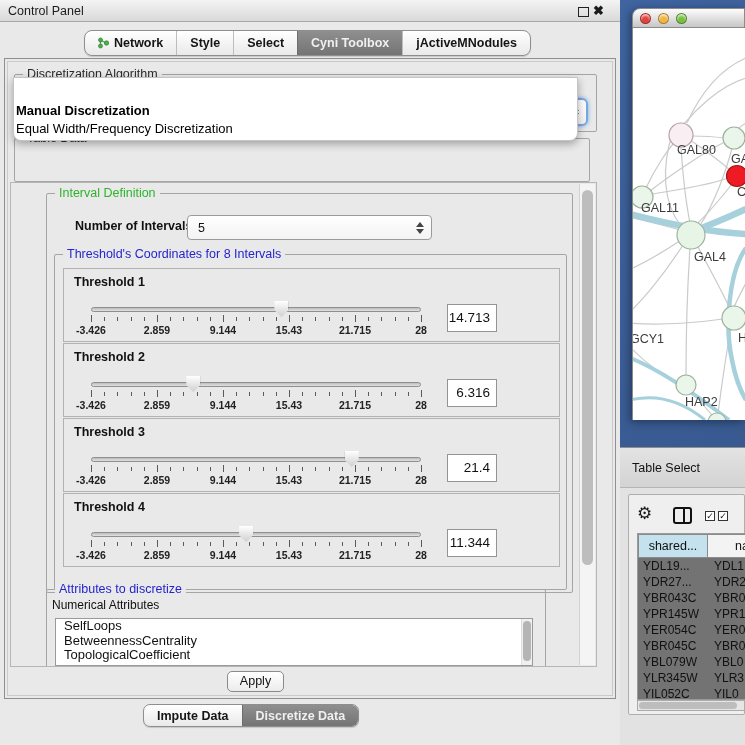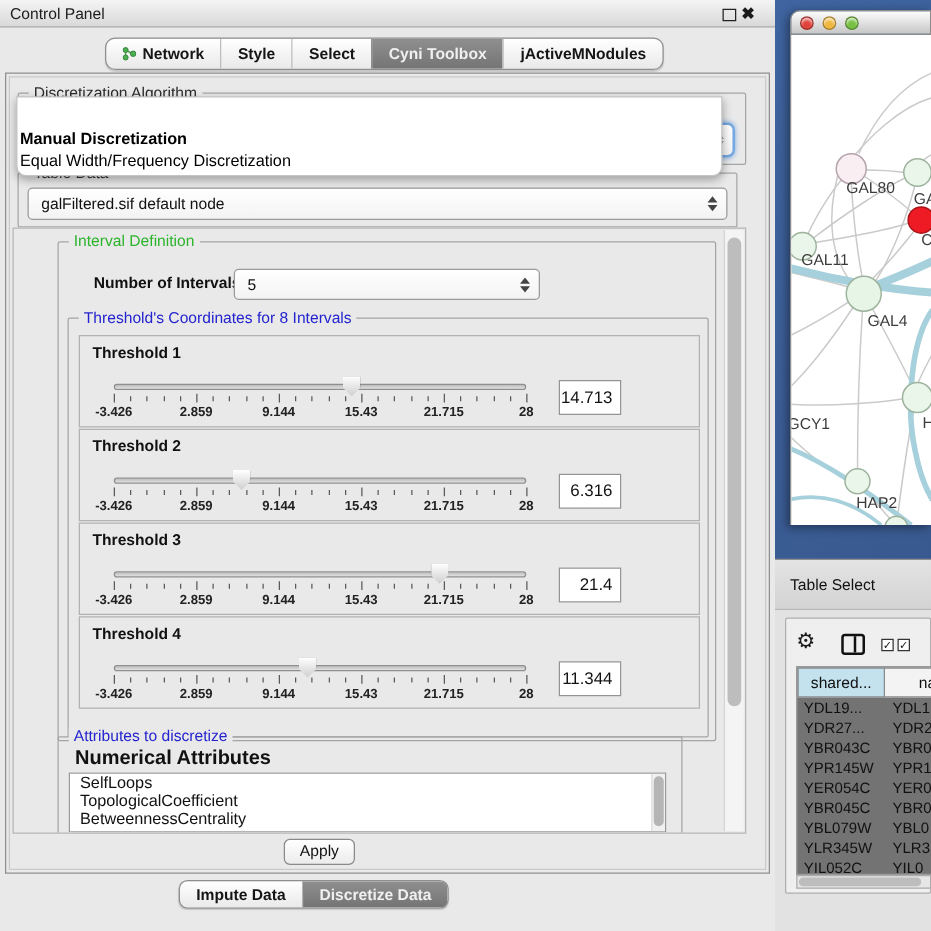--- a/index.html
+++ b/index.html
@@ -76,21 +76,21 @@
     background:linear-gradient(#ffffff,#cfcfcf);
     clip-path:polygon(0% 0%,100% 0%,100% 58%,50% 100%,0% 58%);
     filter:drop-shadow(0 0 1px rgba(0,0,0,0.65)); }
   .tick { position:absolute; top:48px; width:1px; height:4px; background:#5a5a5a; }
   .tick.major { top:46px; height:7px; }
   .tlab { position:absolute; top:55px; width:48px; text-align:center; font-size:10.5px; font-weight:bold; color:#222; }
   .th-value { position:absolute; left:383px; top:35px; width:50px; height:28px; background:#fff;
     border:1px solid #949494; font-size:13.5px; color:#111; text-align:right; line-height:26px; padding-right:6px; }
 
   #attr-group { left:35px; top:406px; width:500px; height:95px; }
-  #numattr-label { position:absolute; left:13px; top:8px; font-size:16px; font-weight:bold; color:#111; }
+  #numattr-label { position:absolute; left:5px; top:8px; font-size:12px; font-weight:normal; color:#111; }
   #attr-list { position:absolute; left:8px; top:28px; width:478px; height:48px; background:#fff;
     border:1px solid #9a9a9a; overflow:hidden; }
   .attr-item { font-size:13px; color:#111; padding:0 0 0 8px; line-height:14.6px; white-space:nowrap; }
   #attr-scroll { position:absolute; right:0; top:0; width:11px; height:100%; background:#f0f0f0; border-left:1px solid #ddd; }
   #attr-scroll .thumb { position:absolute; left:1px; top:2px; width:8px; height:40px; background:#b5b5b5; border-radius:4px; }
 
   #apply-btn { position:absolute; left:227px; top:671px; width:57px; height:21px;
     background:linear-gradient(#ffffff,#ececec); border:1px solid #8a8a8a; border-radius:5px;
     font-size:12.5px; color:#111; text-align:center; line-height:19px; }
 
@@ -179,27 +179,20 @@
   </div>
   <div class="combo" id="algo-combo">
     <div class="stepper">
         <div class="up"></div>
         <div class="dn"></div>
       </div>
   </div>
 
   <div class="group" id="tabledata-group">
     <div class="gtitle dark">Table Data</div>
-  </div>
-  <div class="combo" id="tabledata-combo">
-    <span class="cval">galFiltered.sif default node</span>
-    <div class="stepper">
-        <div class="up"></div>
-        <div class="dn"></div>
-      </div>
   </div>
 
   <div id="algo-popup">
     <div class="it1">Manual Discretization</div>
     <div class="it2">Equal Width/Frequency Discretization</div>
   </div>
 
   <div id="viewport">
     <div class="group" id="interval-group">
       <div class="gtitle green">Interval Definition</div>
@@ -369,22 +362,22 @@
           </div>
       </div>
     </div>
 
     <div class="group" id="attr-group">
       <div class="gtitle blue">Attributes to discretize</div>
       <div id="numattr-label">Numerical Attributes</div>
       <div id="attr-list">
         <div class="list-inner">
             <div class="attr-item">SelfLoops</div>
+            <div class="attr-item">BetweennessCentrality</div>
             <div class="attr-item">TopologicalCoefficient</div>
-            <div class="attr-item">BetweennessCentrality</div>
           </div>
         <div id="attr-scroll">
             <div class="thumb"></div>
           </div>
       </div>
     </div>
 
     <div id="vscroll">
       <div class="thumb"></div>
     </div>

